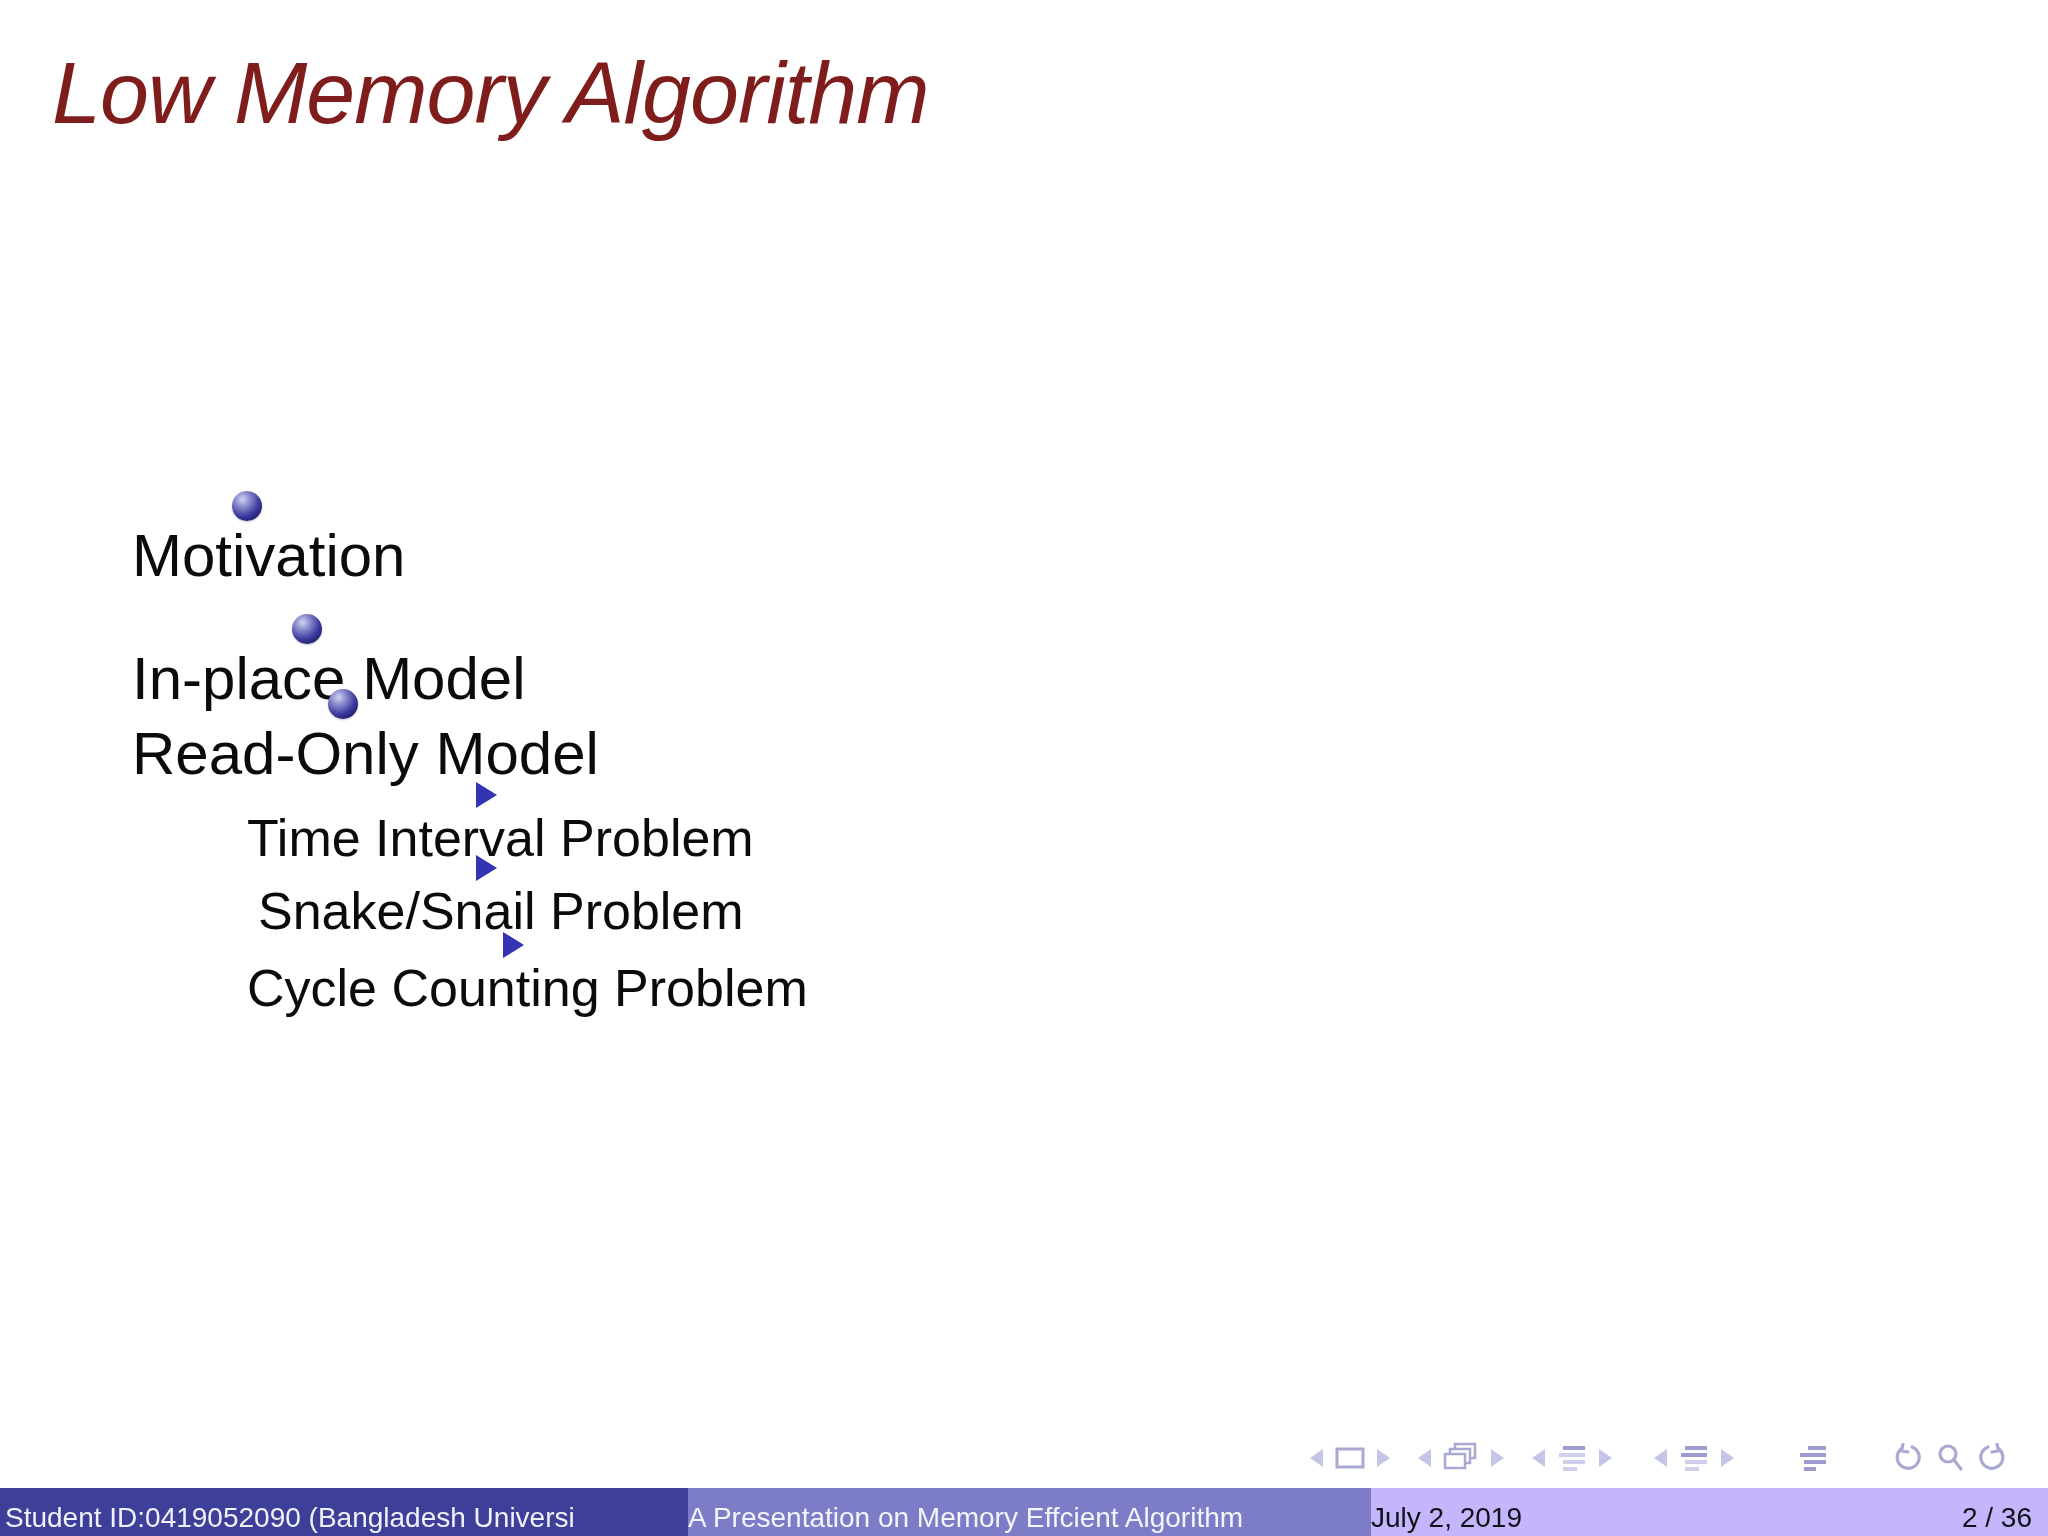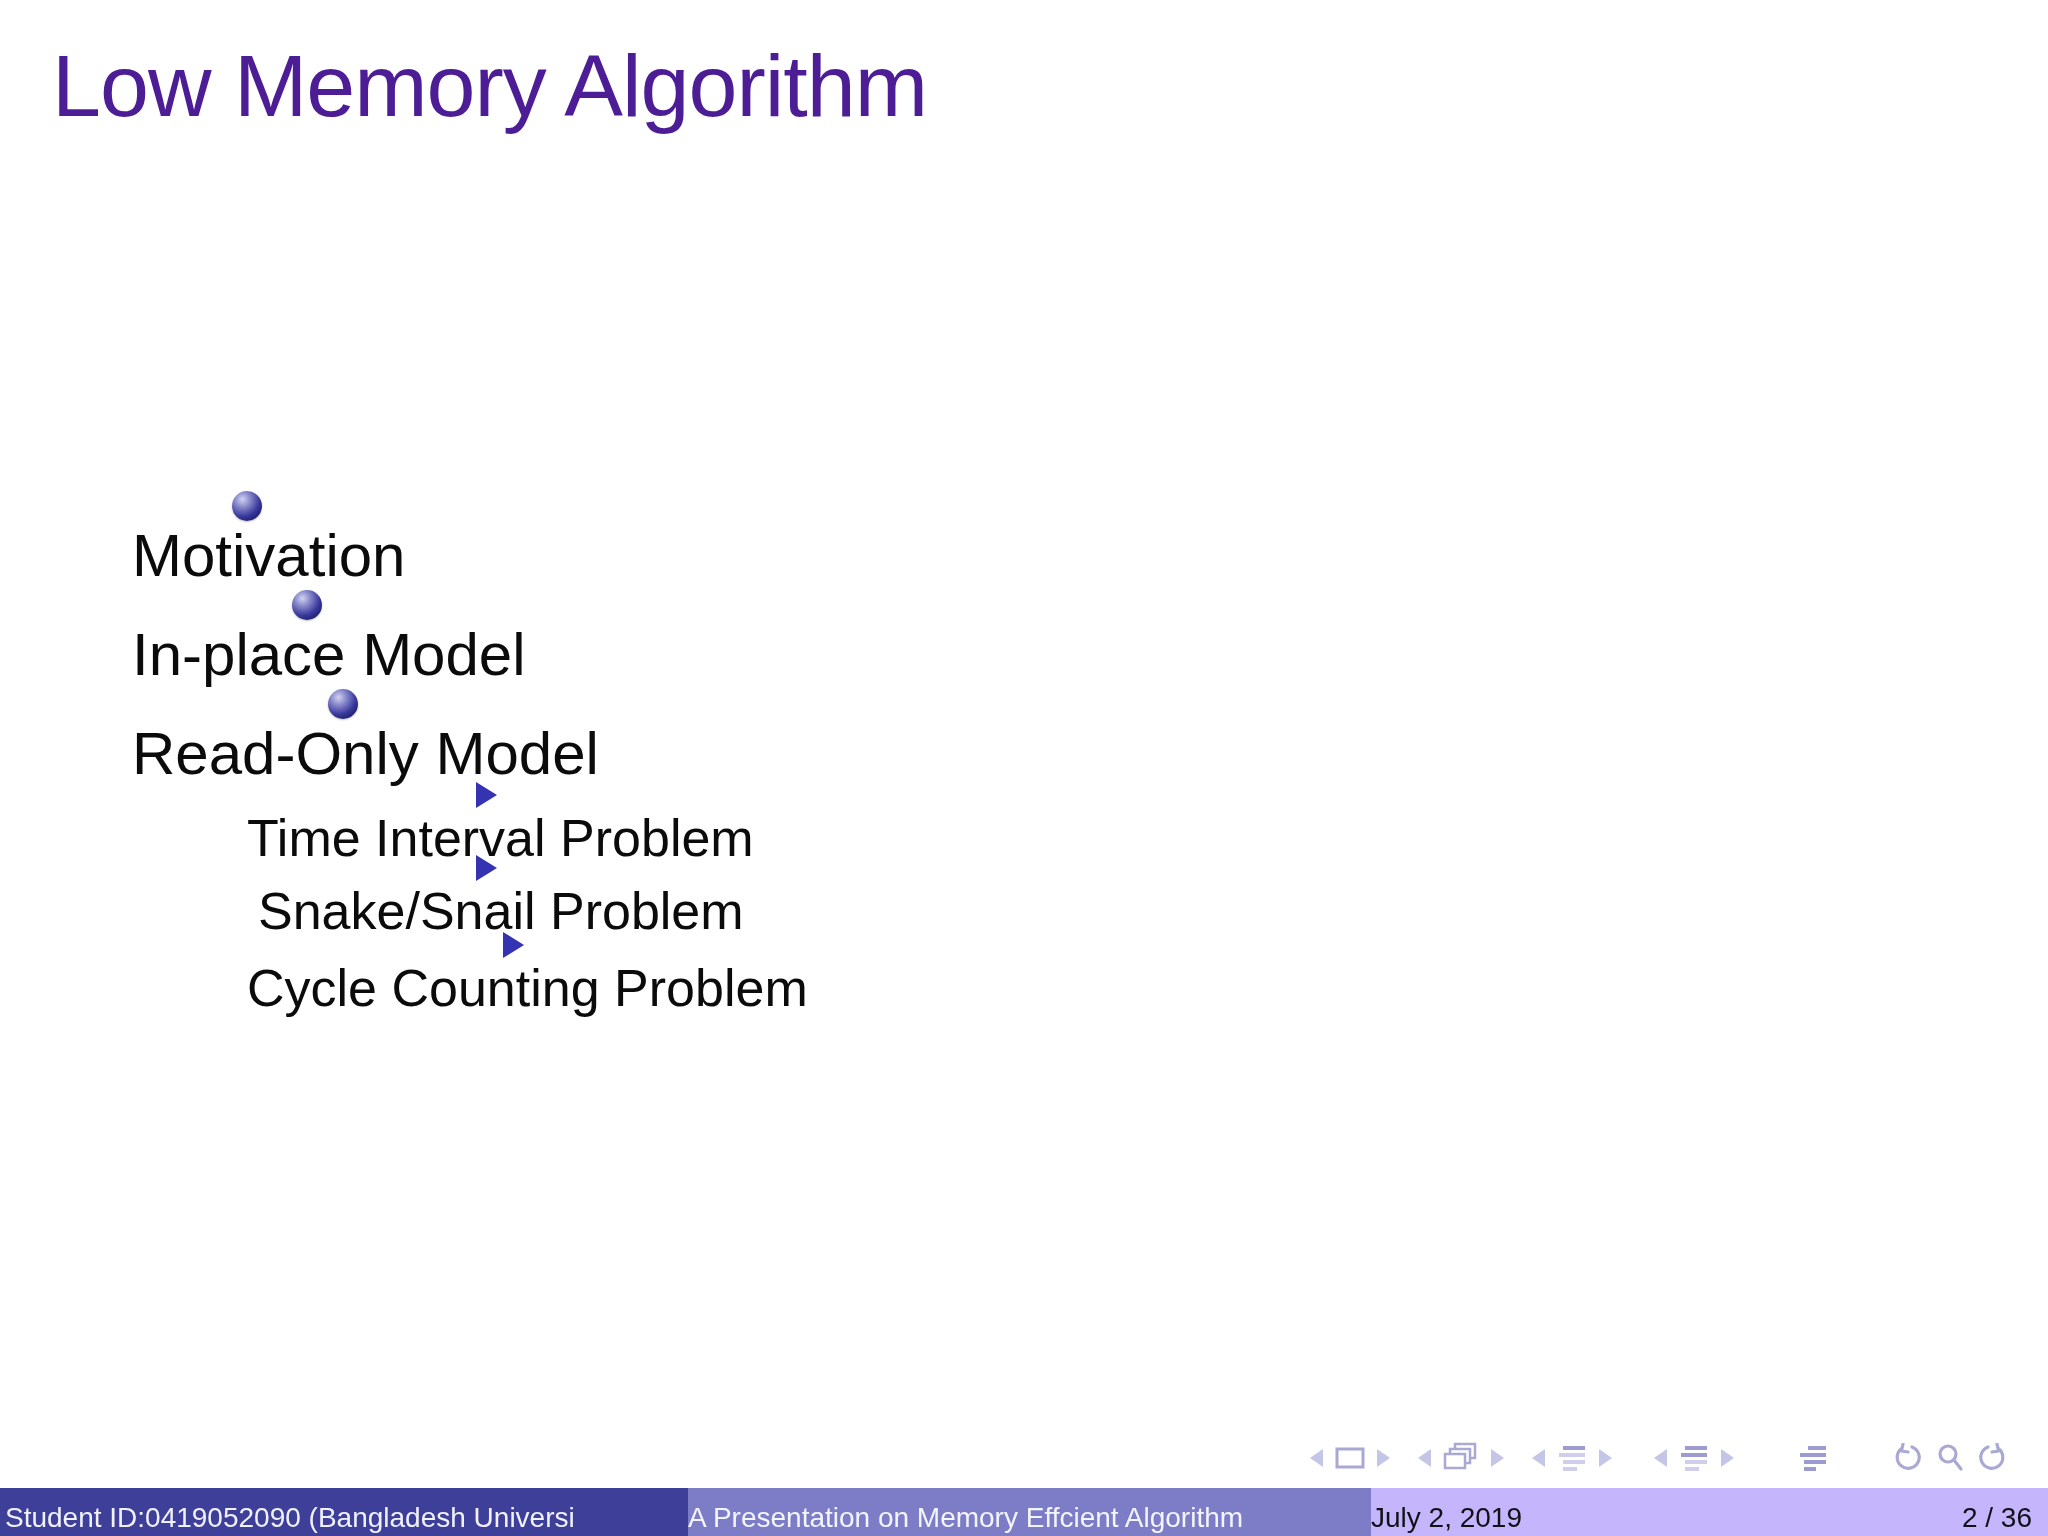--- a/index.html
+++ b/index.html
@@ -5,42 +5,42 @@
   html,body{margin:0;padding:0;}
   body{
     width:2048px;height:1536px;position:relative;overflow:hidden;
     background:#ffffff;
     font-family:"Liberation Sans", sans-serif;
   }
   .slide{position:absolute;inset:0;background:#ffffff;}
 
   
   .frame-title{
-    position:absolute;left:52px;top:35px;
-    font-size:88px;line-height:1.15;color:#4c1d95;
-    letter-spacing:-1px;white-space:nowrap;
+    position:absolute;left:52px;top:42px;
+    font-size:88px;line-height:1.15;color:#7f1d1d;
+    letter-spacing:-1px;white-space:nowrap;font-style:italic;
   }
 
   
   .row{position:absolute;display:flex;align-items:center;white-space:nowrap;flex-direction:column;}
   .row.l1{height:70px;font-size:60px;color:#0b0b0b;}
   .row.l2{height:58px;font-size:52px;color:#0b0b0b;}
   .ball{
     width:30px;height:30px;border-radius:50%;margin-right:44px;flex:0 0 auto;
     background:radial-gradient(circle at 35% 28%, #d2d2f2 0%, #8585c9 28%, #3a3a9e 58%, #1c1c68 82%, #12124e 100%);
     box-shadow:0 1px 2px rgba(0,0,0,0.25);
   }
   .tri{
     width:0;height:0;flex:0 0 auto;margin-right:28px;
     border-left:21px solid #3433b2;
     border-top:13px solid transparent;
     border-bottom:13px solid transparent;
   }
   #row-0{left:132px;top:491px;}
-  #row-1{left:132px;top:590px;}
+  #row-1{left:132px;top:614px;}
   #row-2{left:132px;top:689px;}
   #row-3{left:247px;top:782px;}
   #row-4{left:258px;top:855px;}
   #row-5{left:247px;top:932px;}
 
   
   .navbar{
     position:absolute;top:1441px;right:34px;height:34px;
     display:flex;align-items:center;
   }

